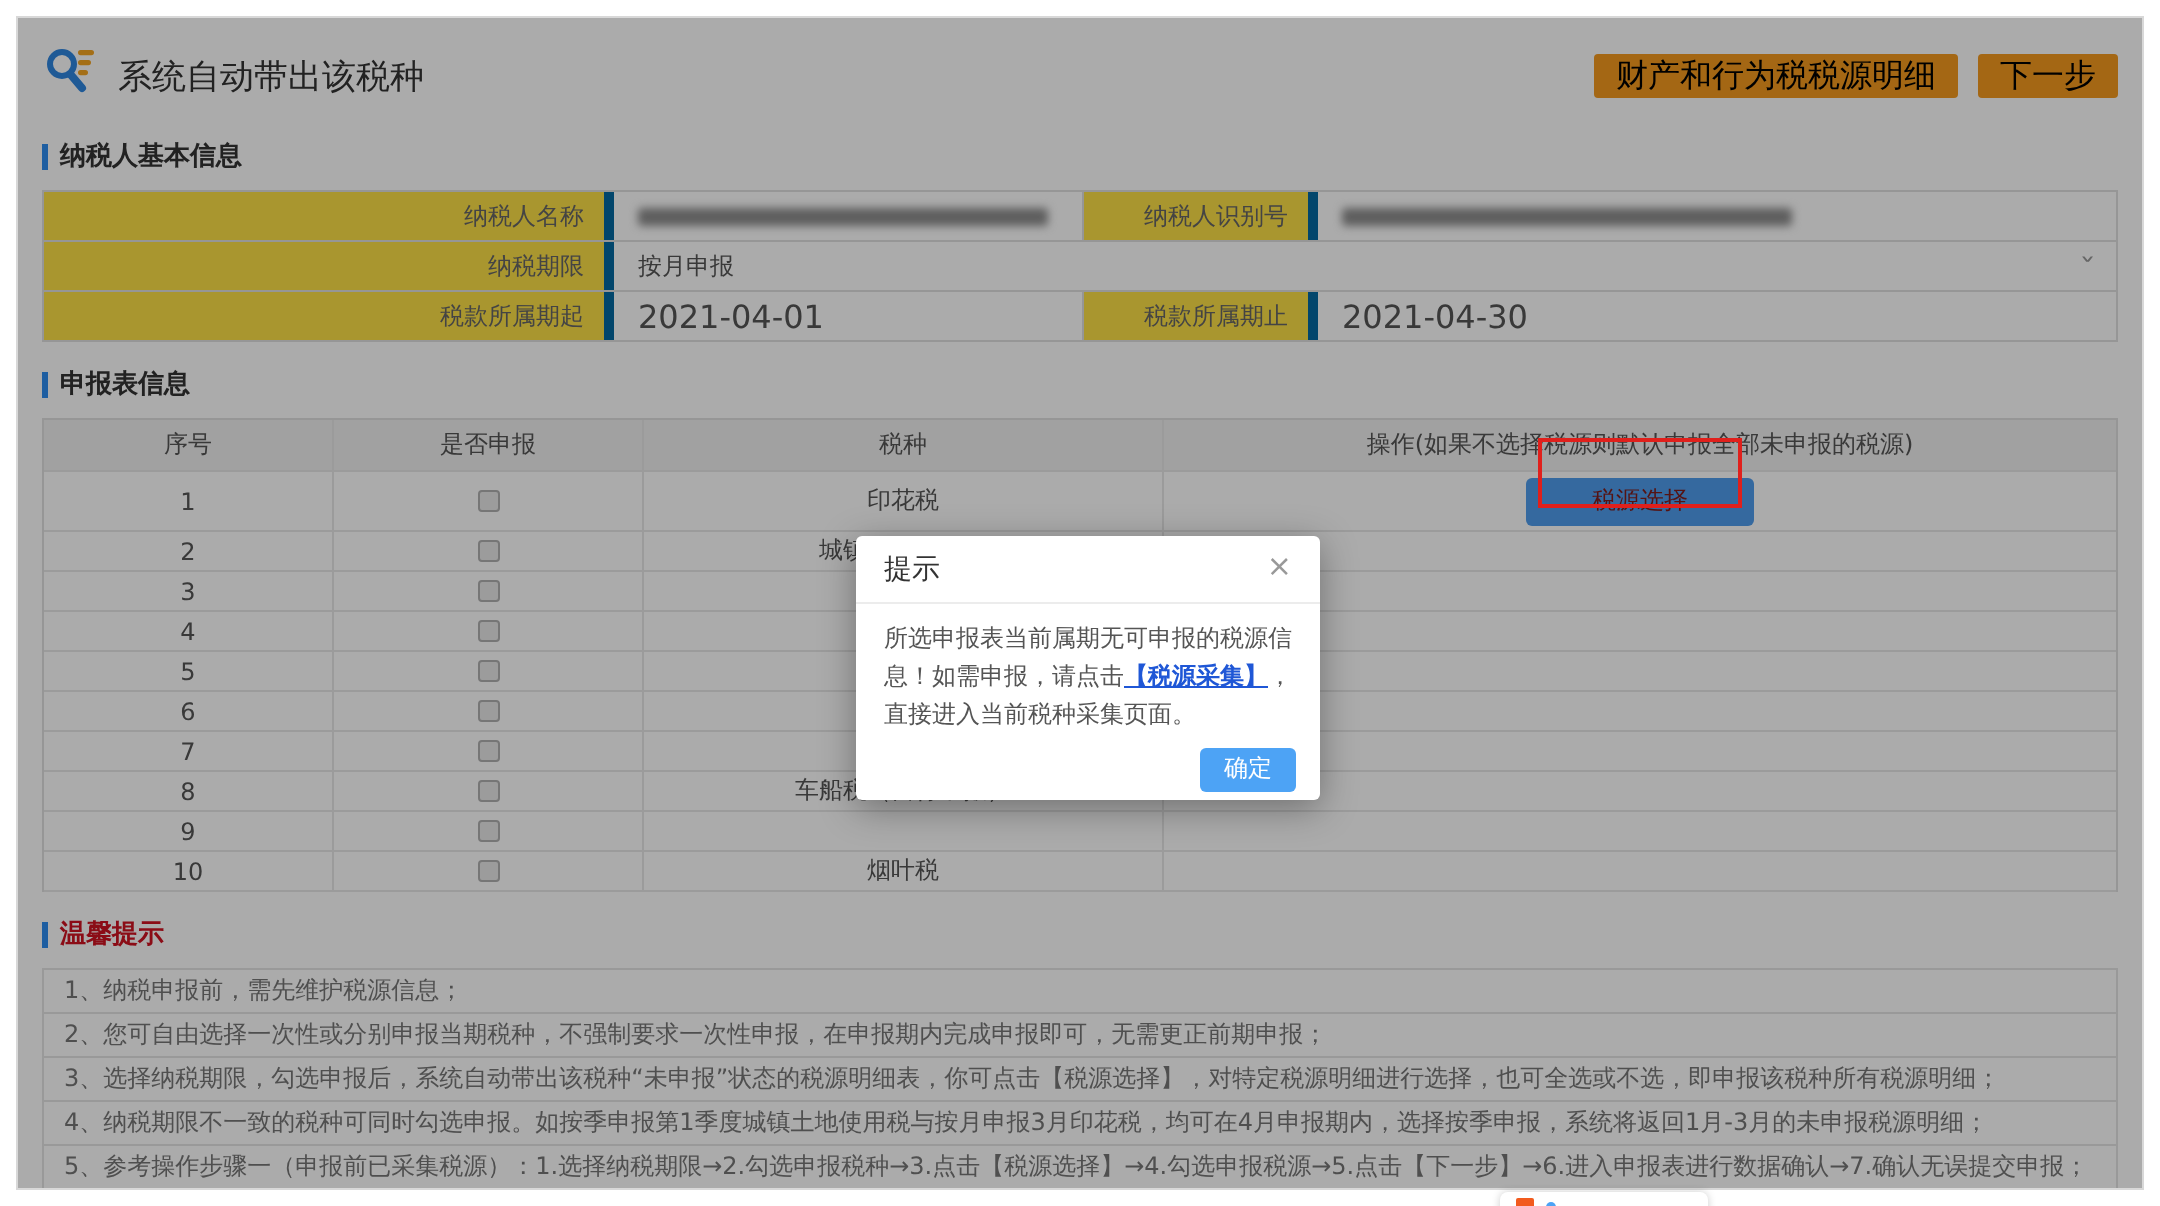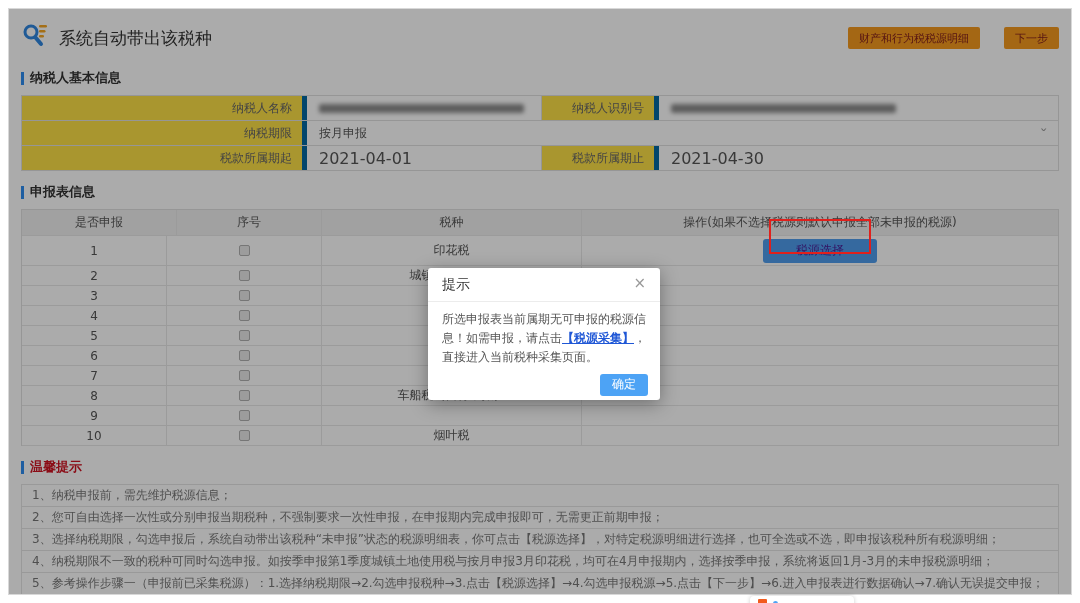--- a/index.html
+++ b/index.html
@@ -5,21 +5,21 @@
   *{margin:0;padding:0;box-sizing:border-box}
   html,body{background:#fff}
   body{font-family:"DejaVu Sans","Liberation Sans",sans-serif;-webkit-font-smoothing:antialiased}
   .frame{position:relative;width:1080px;height:603px;background:#fff;overflow:hidden}
   .page{position:absolute;inset:8px;background:#fff;border:1px solid #d8d8d8;padding:0 12px;overflow:hidden}
 
   
   .hdr{display:flex;align-items:center;margin-top:10px;height:38px}
   .hdr-title{font-size:17px;color:#333;margin-left:10px}
   .hdr-sp{flex:1}
-  .btn-orange{background:#f59a1e;color:#7f1d1d;font-size:11px;border:none;border-radius:2px;height:22px;padding:0 11px;margin-left:24px;cursor:pointer;white-space:nowrap}
+  .btn-orange{background:#f59a1e;color:#000000;font-size:16px;border:none;border-radius:2px;height:22px;padding:0 11px;margin-left:10px;cursor:pointer;white-space:nowrap}
 
   
   .sec{display:flex;align-items:center;margin:12px 0 8px}
   .sec-bar{width:3px;height:13px;background:#2d8cf0;margin-right:6px}
   .sec-t{font-size:13px;font-weight:bold;color:#333}
   .sec-t.red{color:#cf1322}
 
   
   .grid{border:1px solid #e0e0e0;border-bottom:none}
   .g-row{display:flex;border-bottom:1px solid #e0e0e0;height:25px;align-items:stretch}
@@ -34,21 +34,21 @@
   .tbl{border:1px solid #e0e0e0;border-bottom:none;font-size:12px;color:#555}
   .t-row{display:flex;border-bottom:1px solid #e8e8e8;height:20px;align-items:stretch}
   .t-row.head{background:#f0f0f0;height:26px}
   .t-row.tall{height:30px}
   .cell{display:flex;align-items:center;justify-content:center;text-align:center;overflow:hidden;white-space:nowrap}
   .c1{width:145px;border-right:1px solid #e8e8e8}
   .c2{width:155px;border-right:1px solid #e8e8e8}
   .c3{width:260px;border-right:1px solid #e8e8e8}
   .c4{flex:1}
   .chk{width:11px;height:11px;border:1px solid #b0b0b0;background:#e9e9e9;border-radius:2px;display:inline-block}
-  .btn-blue{background:#4f9ded;color:#4c1d95;border:none;border-radius:3px;font-size:12px;height:24px;padding:0 33px;cursor:pointer;white-space:nowrap}
+  .btn-blue{background:#4f9ded;color:#7f1d1d;border:none;border-radius:3px;font-size:12px;height:24px;padding:0 33px;cursor:pointer;white-space:nowrap}
 
   
   .tips{border:1px solid #e4e4e4;border-bottom:none;font-size:12px;color:#777}
   .tip-row{padding:2px 10px;border-bottom:1px solid #e4e4e4;line-height:17px}
 
   
   .overlay{position:absolute;inset:0;background:rgba(0,0,0,.33);z-index:50}
   .ann{position:absolute;left:760px;top:210px;width:102px;height:35px;border:2px solid #e0201c;z-index:55}
   .modal{position:absolute;left:419px;top:259px;width:232px;height:132px;background:#fff;border-radius:3px;box-shadow:0 4px 18px rgba(0,0,0,.35);z-index:60;display:flex;flex-direction:column}
   .m-head{display:flex;justify-content:space-between;align-items:flex-start;padding:8px 14px 7px;border-bottom:1px solid #ececec;font-size:14px;color:#333}
@@ -114,22 +114,22 @@
         <div class="g-val w4">2021-04-30</div>
       </div>
     </div>
 
     <div class="sec">
       <span class="sec-bar"></span>
       <span class="sec-t">申报表信息</span>
     </div>
     <div class="tbl" id="decl-table">
         <div class="t-row head">
+          <div class="cell c1">序号</div>
           <div class="cell c2">是否申报</div>
-          <div class="cell c1">序号</div>
           <div class="cell c3">税种</div>
           <div class="cell c4">操作(如果不选择税源则默认申报全部未申报的税源)</div>
         </div>
         <div class="t-row tall">
           <div class="cell c1">1</div>
           <div class="cell c2">
             <div class="chk"></div>
           </div>
           <div class="cell c3">印花税</div>
           <div class="cell c4">

